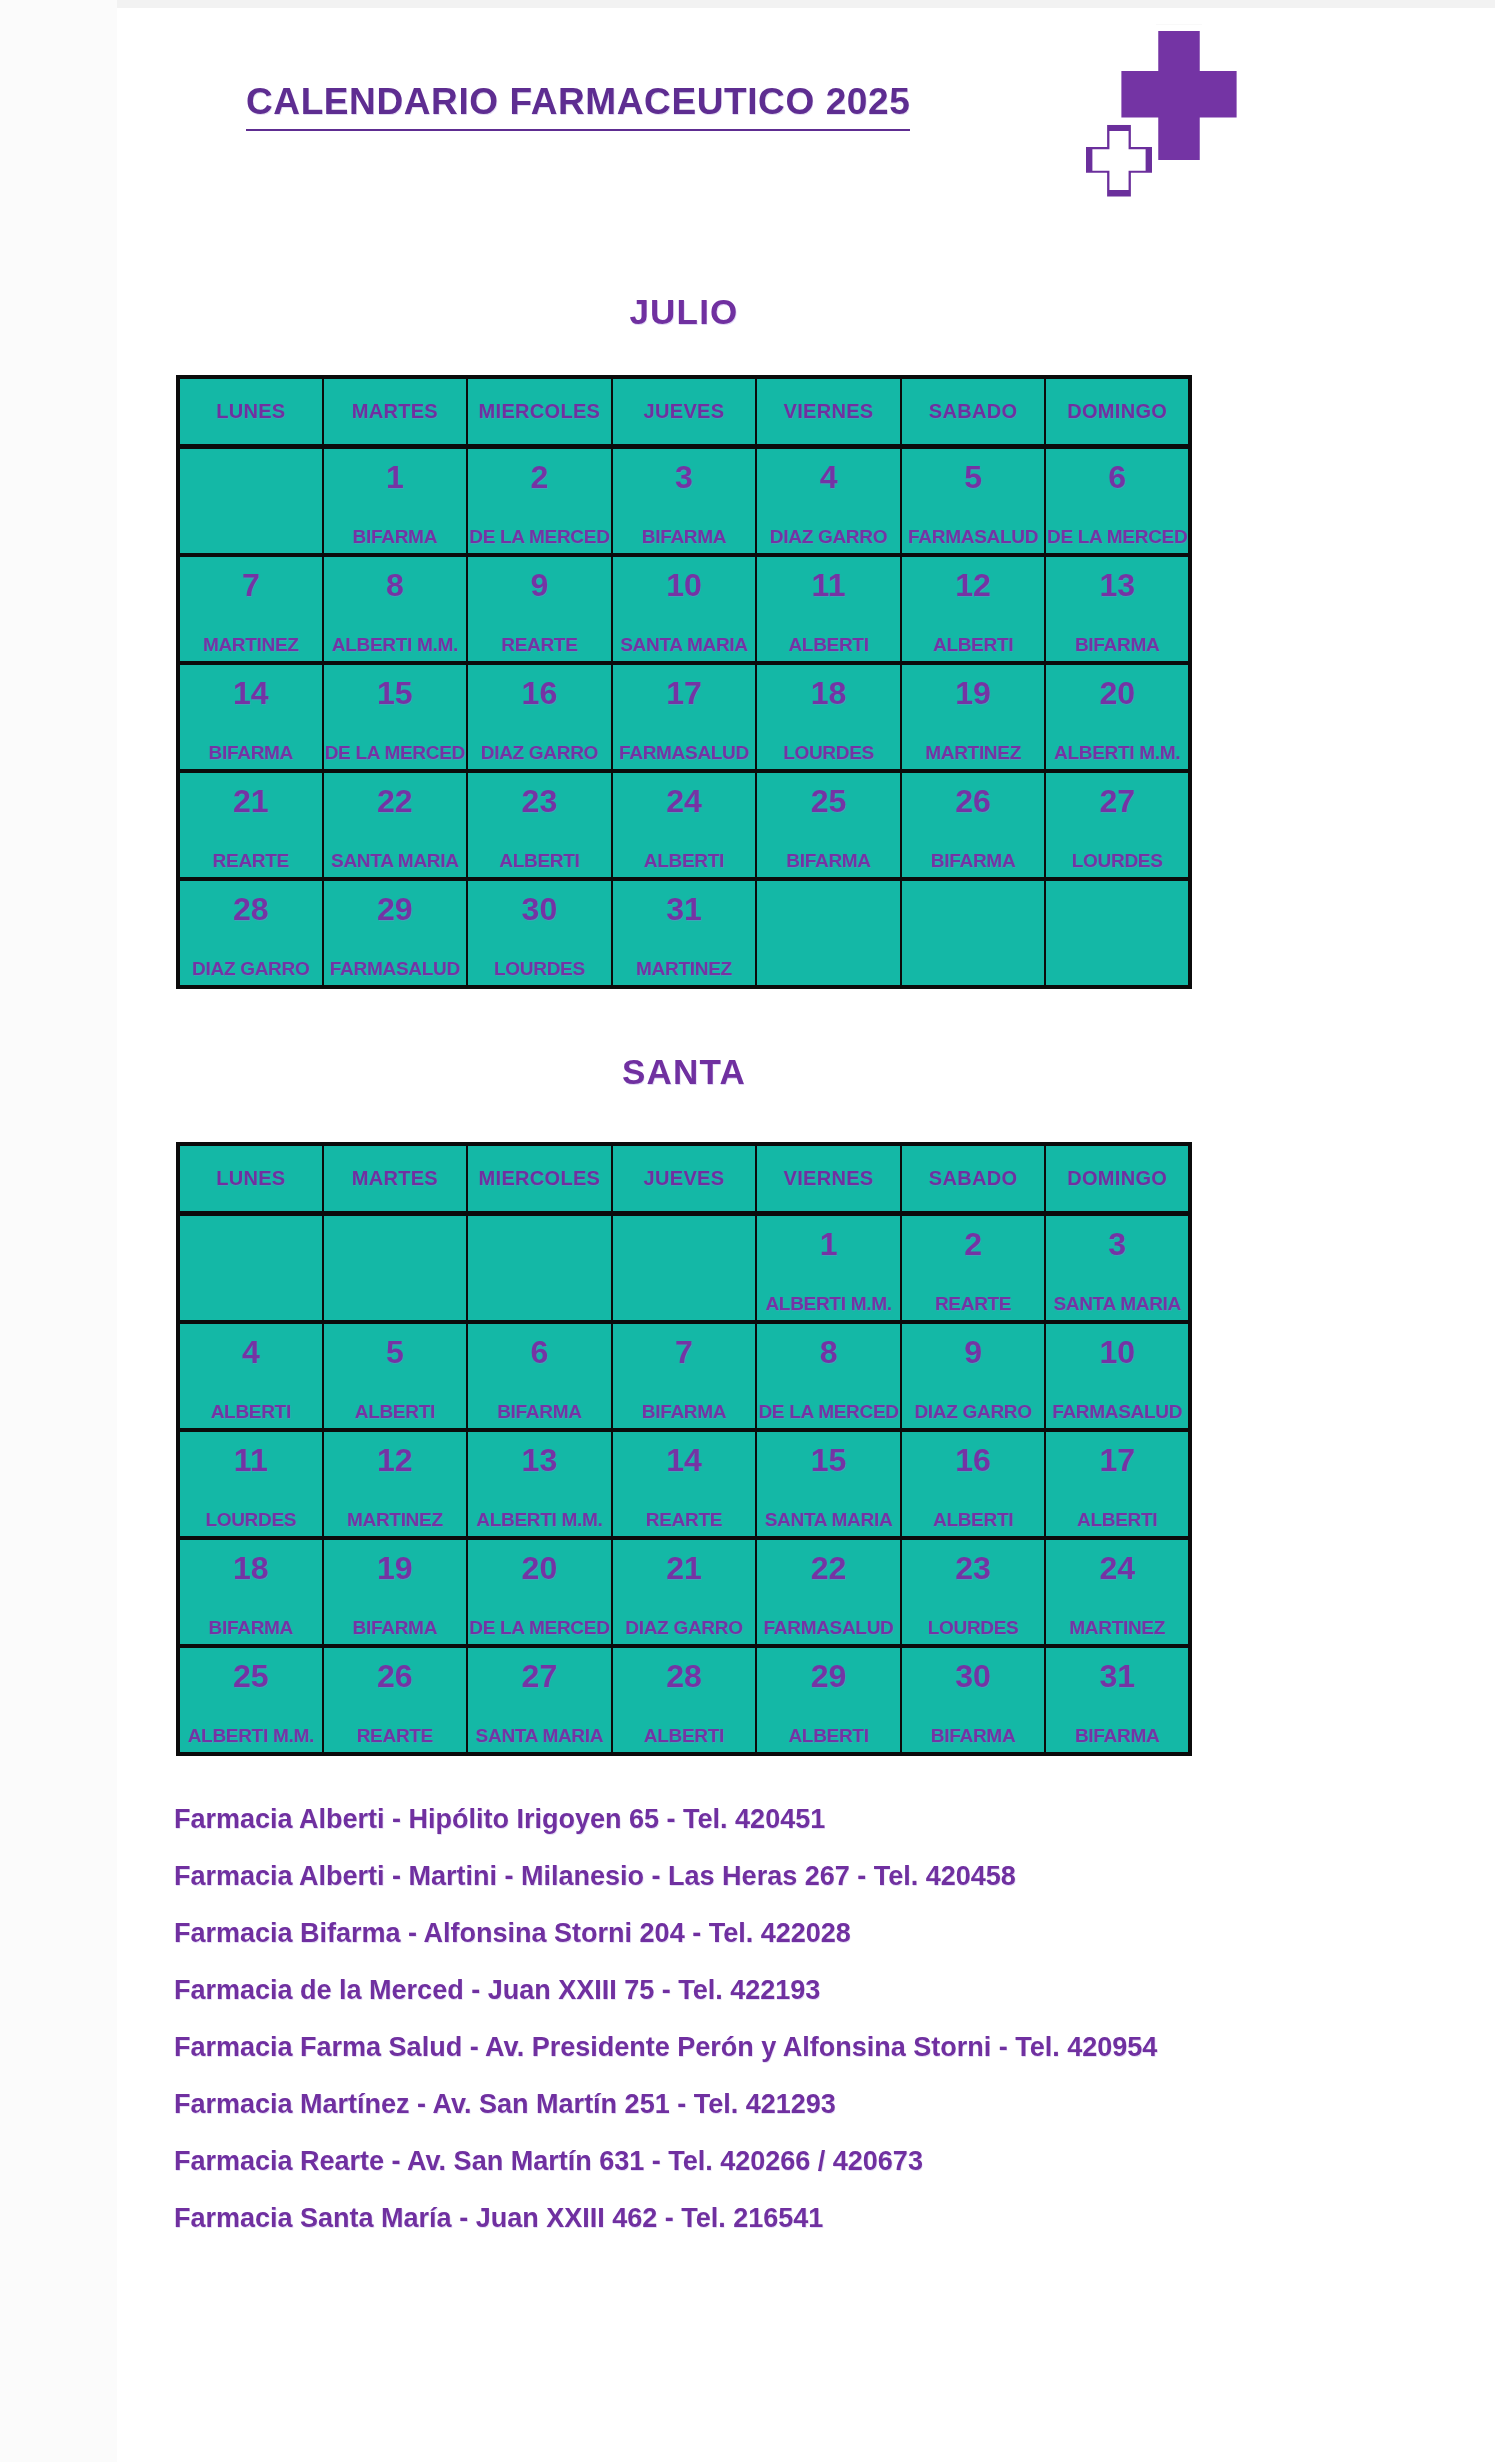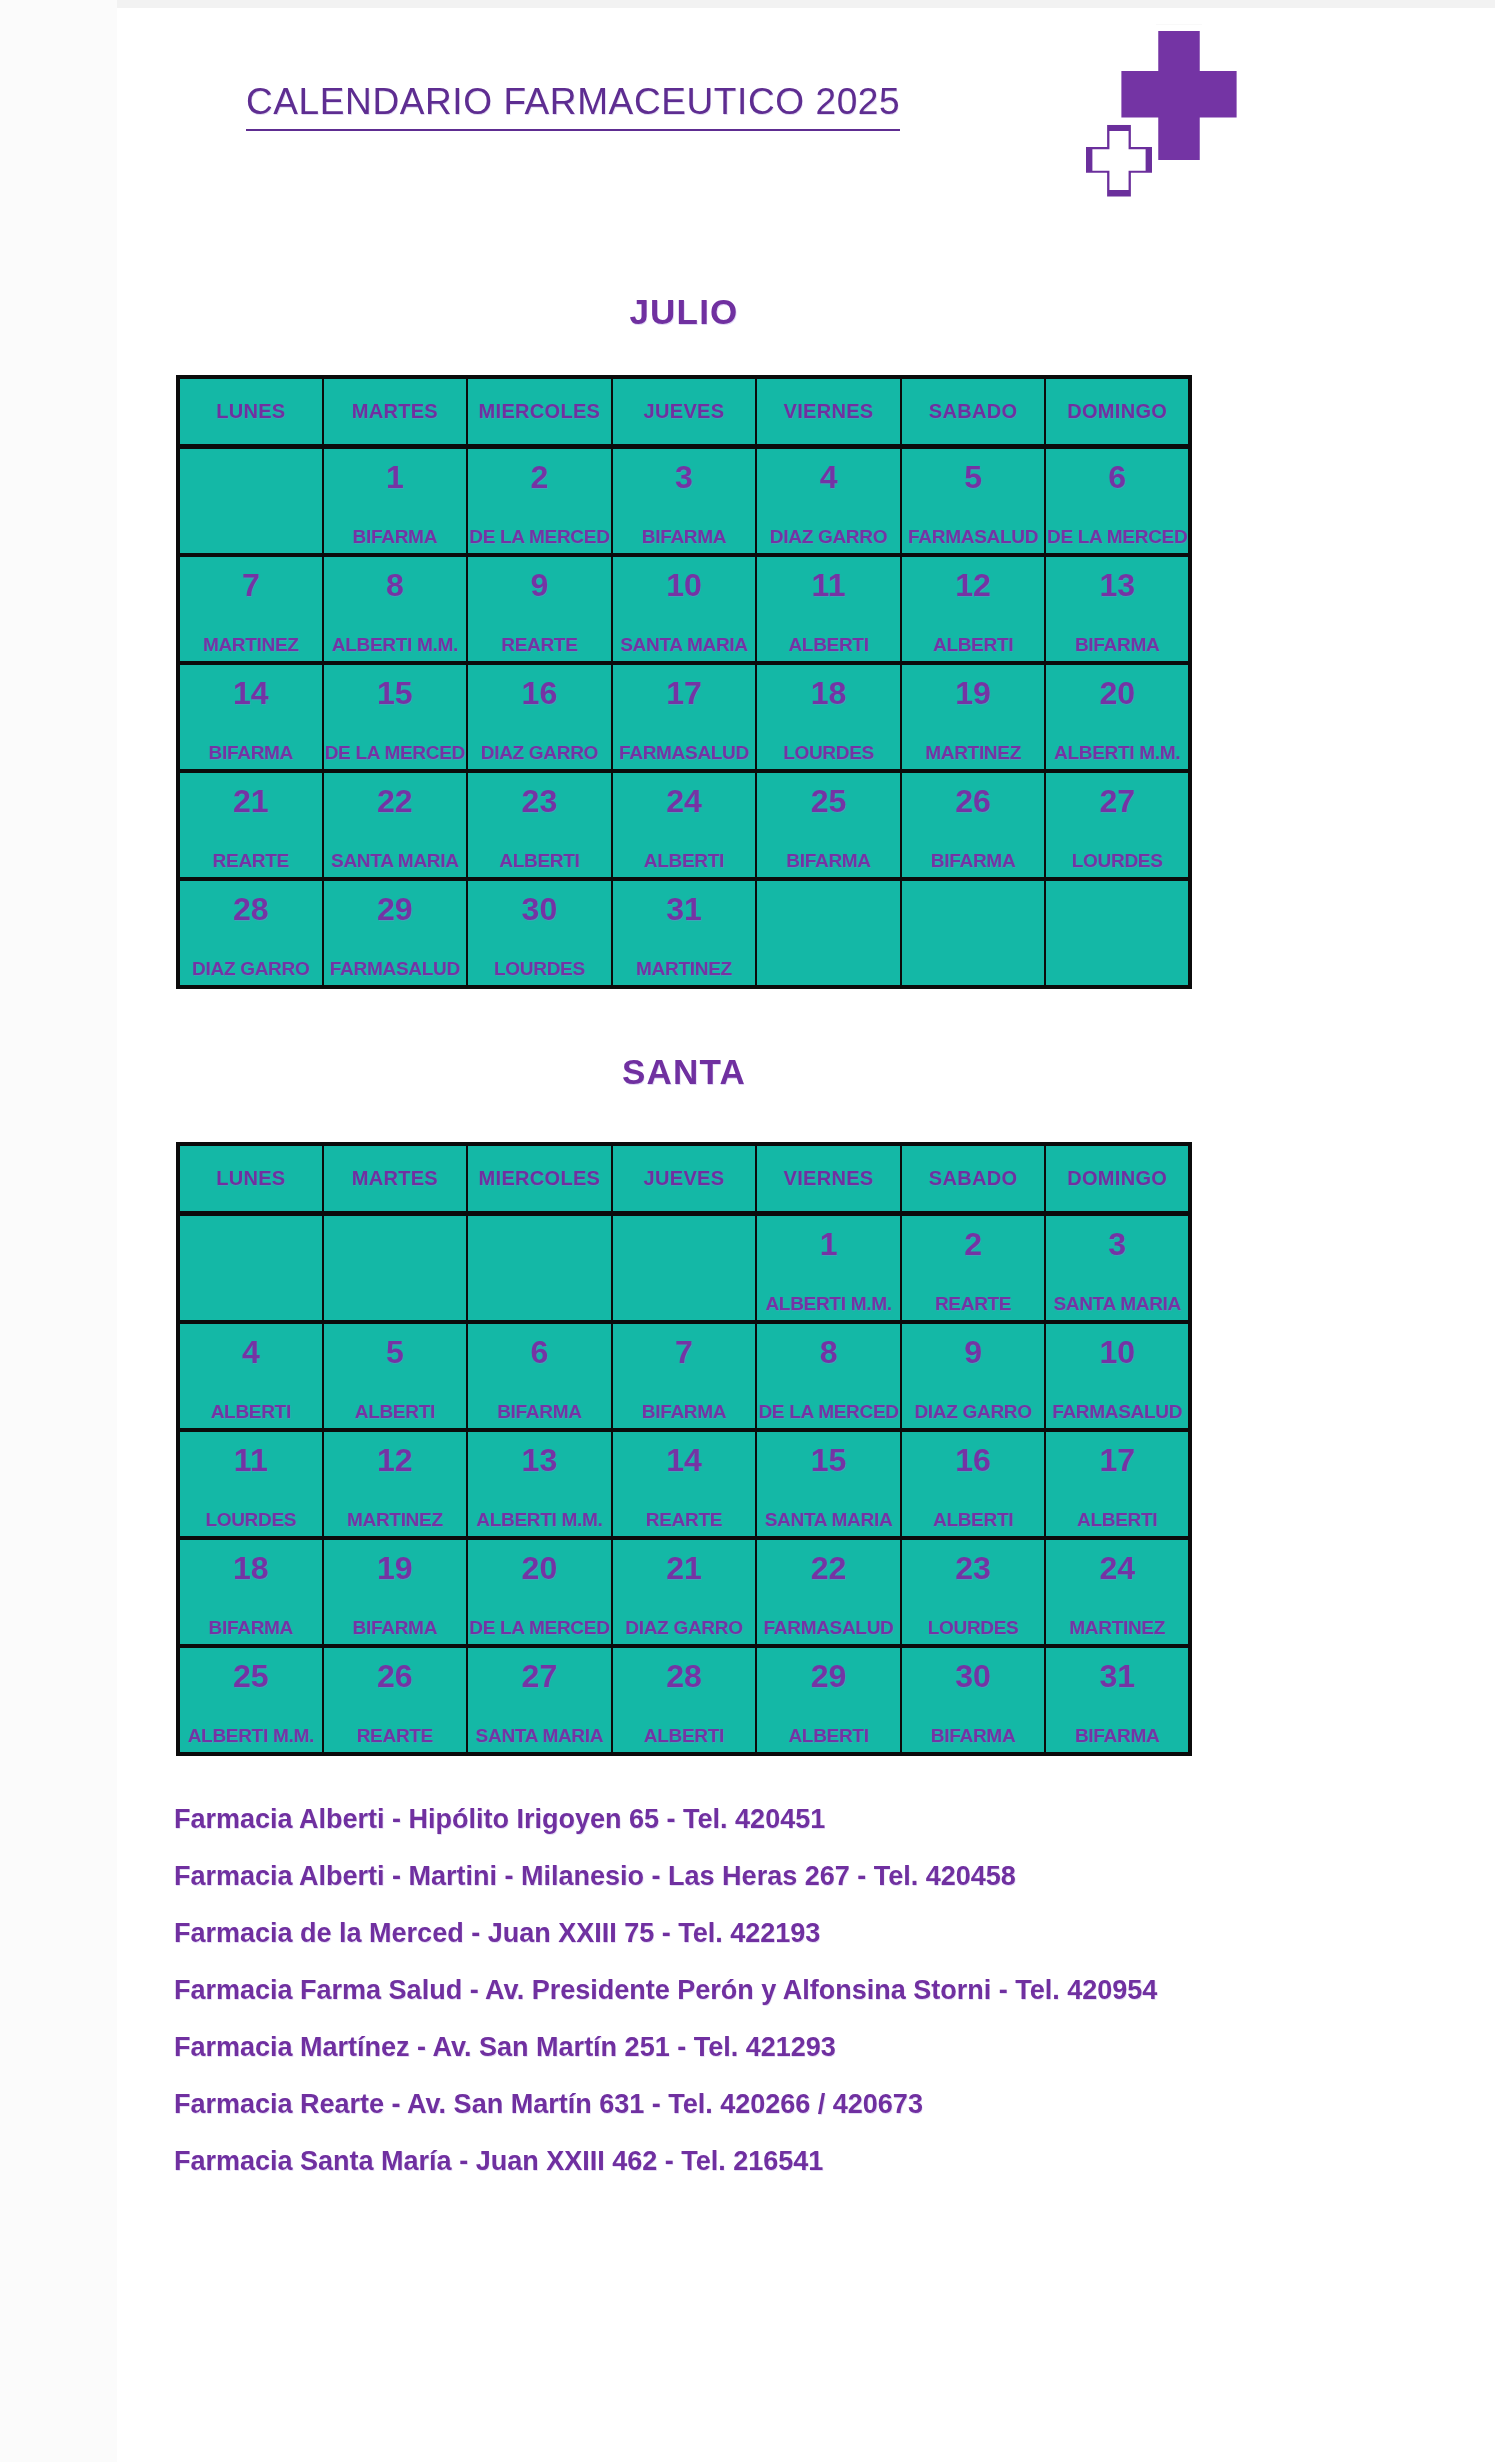--- a/index.html
+++ b/index.html
@@ -6,21 +6,21 @@
   body{
     width:1495px;height:2462px;position:relative;background:#ffffff;
     font-family:"Liberation Sans",sans-serif;overflow:hidden;
   }
   .edge-top{position:absolute;left:0;top:0;width:100%;height:7.6px;background:#f2f2f2;}
   .edge-left{position:absolute;left:0;top:0;width:117px;height:100%;background:#fbfbfb;}
 
   
   .title-wrap{position:absolute;left:246px;top:81px;}
   .page-title{
-    display:inline-block;font-size:37px;font-weight:normal;letter-spacing:0.6px;
+    display:inline-block;font-size:37px;font-weight:bold;letter-spacing:0.6px;
     color:#5e2d91;border-bottom:2.9px solid #5e2d91;padding-bottom:5.9px;
     text-shadow:0.6px 0.6px 0 rgba(140,110,200,.25);
   }
 
   
   .logo{position:absolute;left:1086px;top:24.6px;width:159px;height:177px;}
   .clip{clip-path:polygon(32% 0%,68% 0%,68% 31%,100% 31%,100% 67%,68% 67%,68% 100%,32% 100%,32% 67%,0% 67%,0% 31%,32% 31%);}
   .cross{position:absolute;}
   .cross-big{left:29px;top:0;width:128px;height:142px;background:#ffffff;
     filter:drop-shadow(3.5px 4.7px 4.1px rgba(110,110,110,.55));}
@@ -538,19 +538,20 @@
             <div class="pname">BIFARMA</div>
           </div>
         </td>
       </tr>
     </tbody>
   </table>
 
 <div class="pharm-list">
     <div class="pline">Farmacia Alberti - Hipólito Irigoyen 65 - Tel. 420451</div>
     <div class="pline">Farmacia Alberti - Martini - Milanesio - Las Heras 267 - Tel. 420458</div>
+    <div class="pline">Farmacia Bifarma - Alfonsina Storni 204 - Tel. 422028</div>
     <div class="pline">Farmacia de la Merced - Juan XXIII 75 - Tel. 422193</div>
     <div class="pline">Farmacia Farma Salud - Av. Presidente Perón y Alfonsina Storni - Tel. 420954</div>
     <div class="pline">Farmacia Martínez - Av. San Martín 251 - Tel. 421293</div>
     <div class="pline">Farmacia Rearte - Av. San Martín 631 - Tel. 420266 / 420673</div>
     <div class="pline">Farmacia Santa María - Juan XXIII 462 - Tel. 216541</div>
   </div>
 
 
 </body></html>

